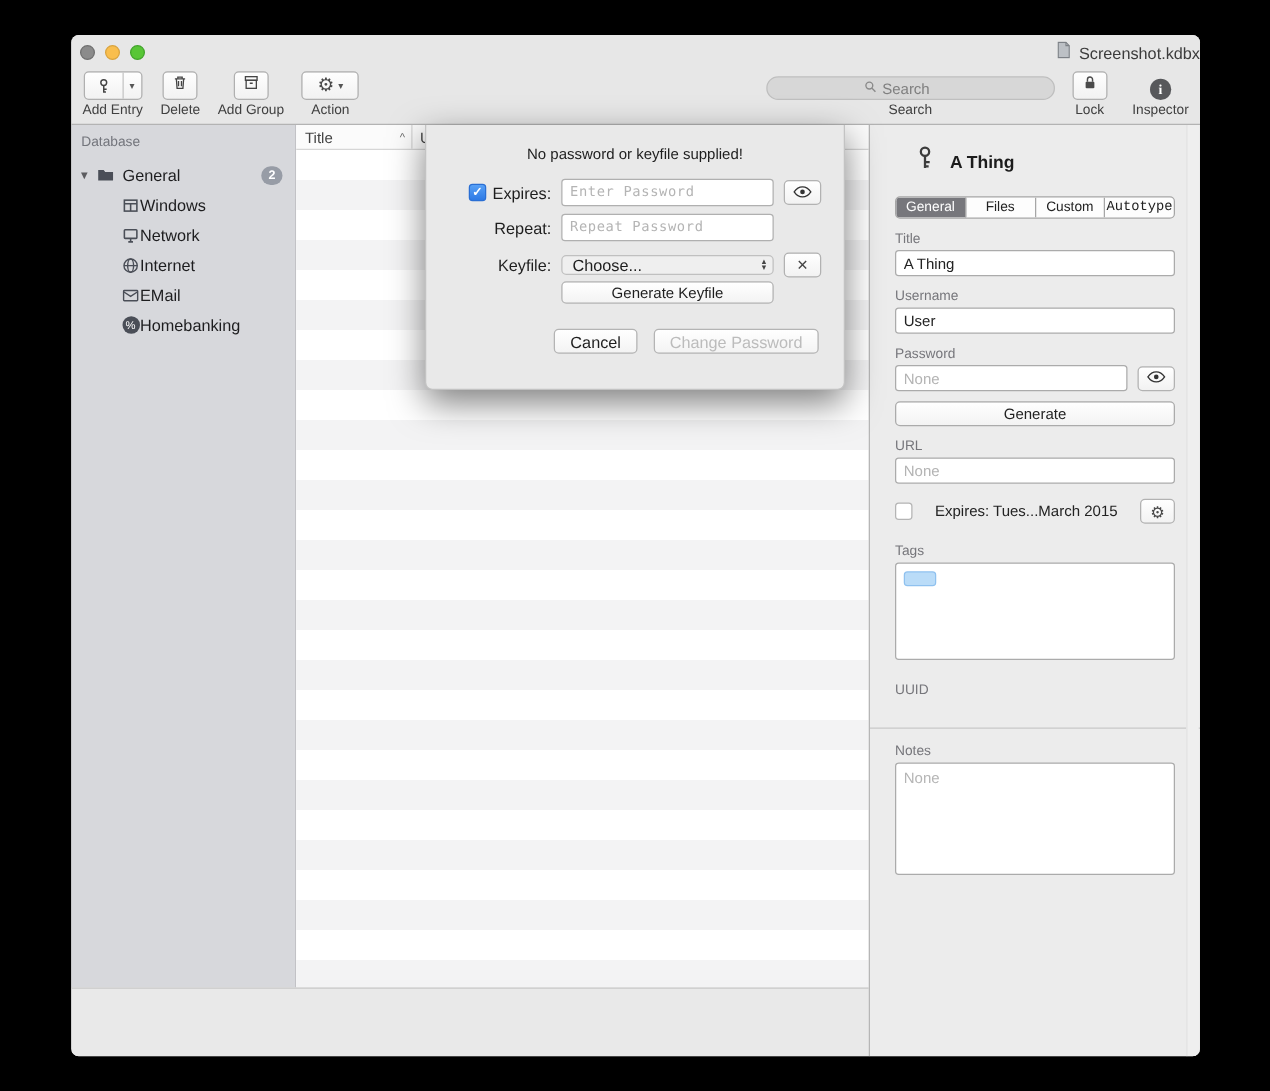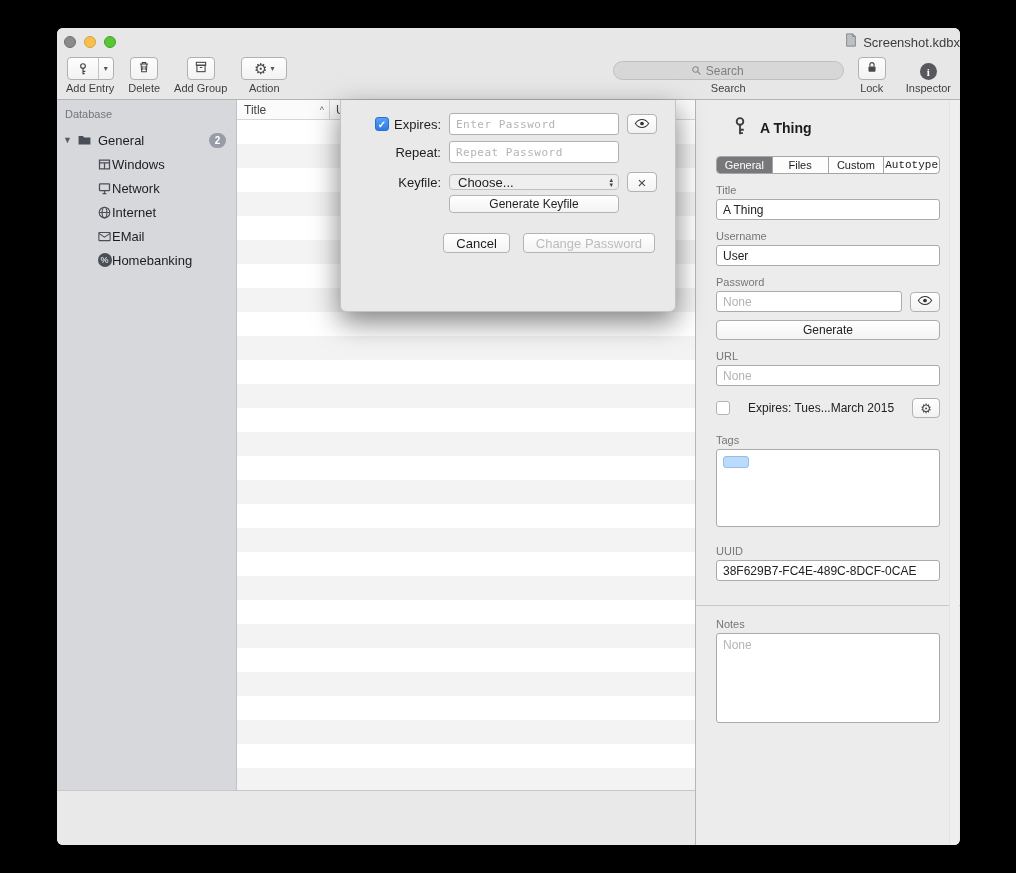--- a/index.html
+++ b/index.html
@@ -374,32 +374,32 @@
           <span class="gear-glyph" style="font-size:13px;">⚙</span>
         </button>
       </div>
 
       <div class="fld-label" style="margin-top:16px;">Tags</div>
       <div class="tags-box">
         <div class="tag-chip"></div>
       </div>
 
       <div class="fld-label" style="margin-top:18px;">UUID</div>
-      <input class="tfield" type="text" value="38F629B7-FC4E-489C-8DCF-0CAE" style="">
 
       <div class="insp-divider"></div>
 
       <div class="fld-label notes-label">Notes</div>
       <div class="notes-box">
         <span>None</span>
       </div>
     </div>
   </div>
 
   <div class="dialog">
+    <div class="dlg-message">No password or keyfile supplied!</div>
 
     <div class="dlg-row" style="margin-top:13px;">
       <div class="dlg-label">
         <span class="cb">✓</span>
         <span>Expires:</span>
       </div>
       <input class="dlg-field" type="text" placeholder="Enter Password" style="">
       <button class="mini-btn dlg-trail">
         <span>
           <svg width="16" height="11" viewBox="0 0 24 16">

